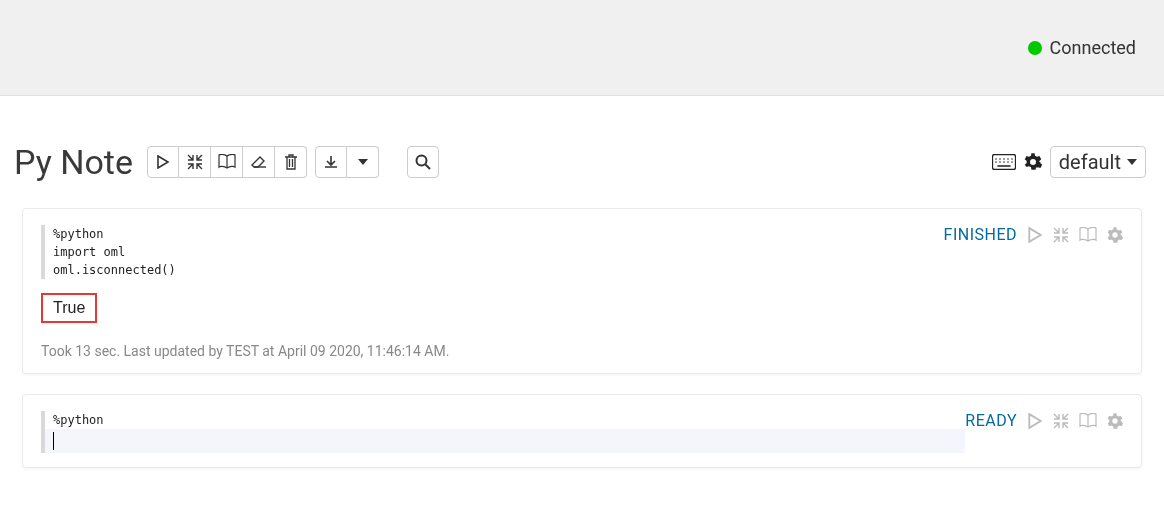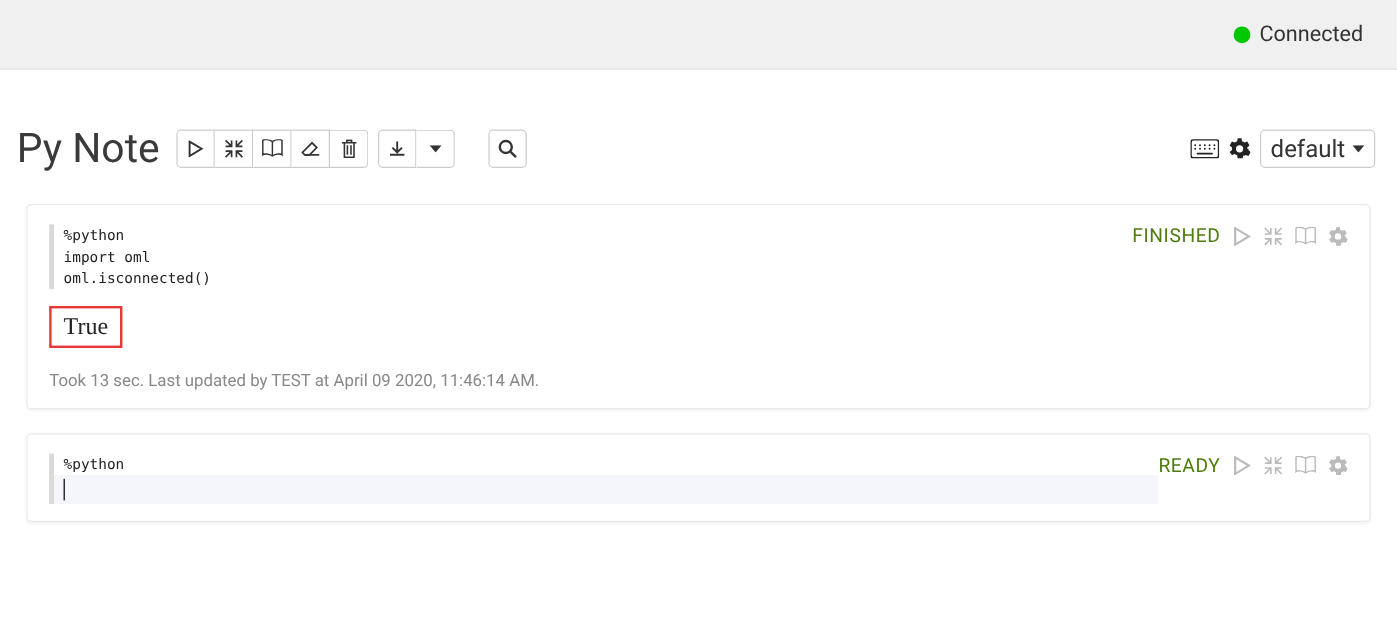--- a/index.html
+++ b/index.html
@@ -7,21 +7,21 @@
   body {
     font-family: -apple-system, BlinkMacSystemFont, "Segoe UI", Roboto, "Helvetica Neue", Arial, sans-serif;
     font-size: 14px;
     color: #333;
     background: #fff;
     width: 1164px;
     height: 524px;
     overflow: hidden;
   }
   .top-bar {
-    height: 58px;
+    height: 96px;
     background: #f0f0f0;
     border-bottom: 1px solid #e0e0e0;
     display: flex;
     align-items: center;
     justify-content: flex-end;
     padding: 0 28px;
   }
   .status-dot {
     width: 14px; height: 14px; border-radius: 50%;
     background: #00c800;
@@ -91,33 +91,33 @@
     flex: 1;
     color: #222;
   }
   .para-status-row {
     display: flex;
     align-items: center;
     gap: 10px;
     color: #aaa;
     font-size: 16px;
   }
-  .para-status-label { color: #4d7c0f; letter-spacing: 0.5px; }
+  .para-status-label { color: #0369a1; letter-spacing: 0.5px; }
   .para-icon-btn {
     color: #bbb;
     cursor: pointer;
     display: flex;
   }
   .output-box {
     margin-top: 14px;
     border: 2px solid #e53935;
     padding: 4px 10px;
     display: inline-block;
-    font-family: Liberation Serif, serif;
-    font-size: 20px;
+    font-family: Liberation Sans, sans-serif;
+    font-size: 16px;
     color: #222;
   }
   .meta-line {
     margin-top: 20px;
     color: #888;
     font-size: 14px;
   }
   .code-input-area {
     margin-top: 0px;
     background: #f4f6fb;

